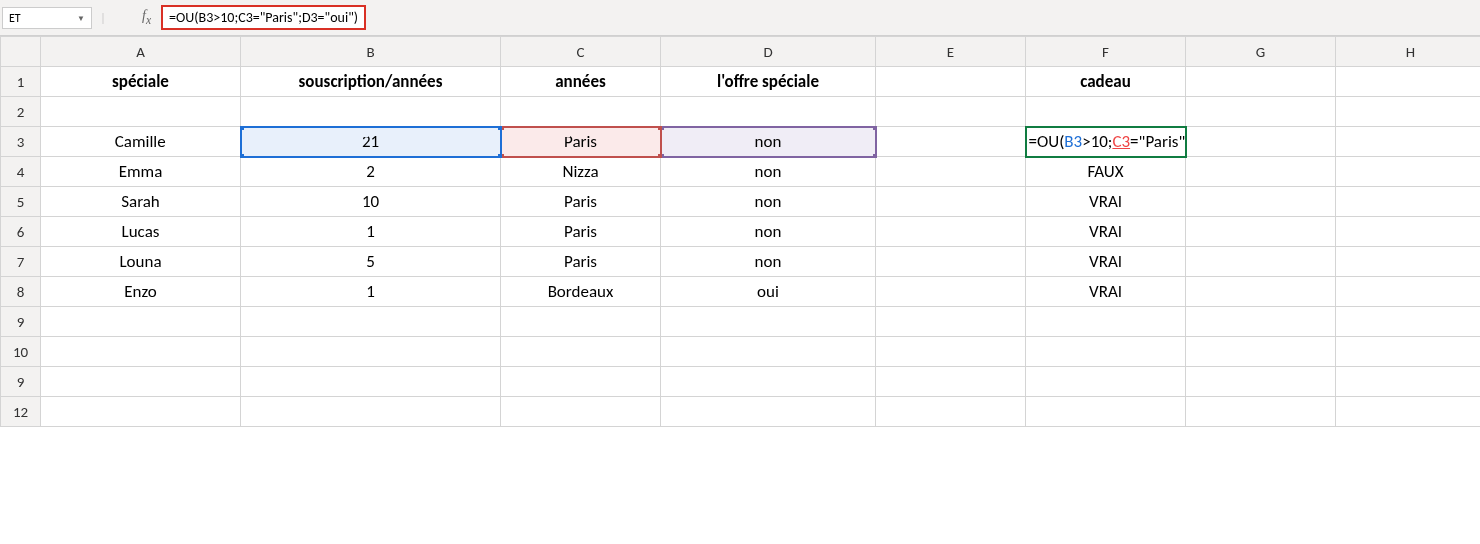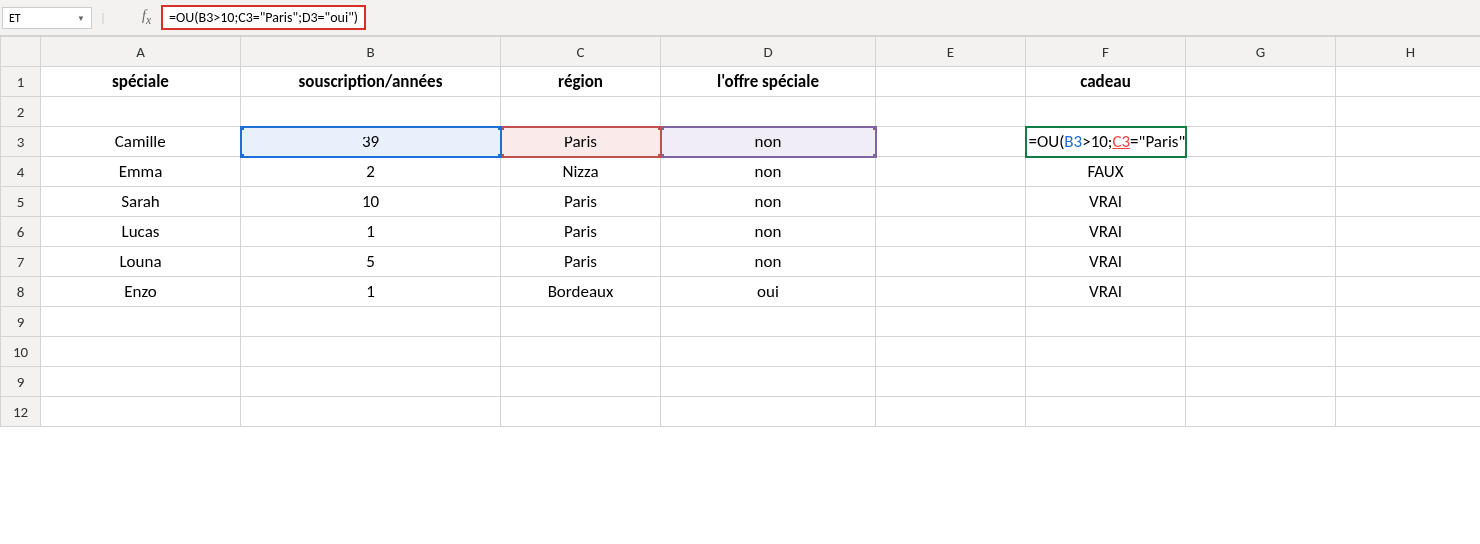--- a/index.html
+++ b/index.html
@@ -151,42 +151,42 @@
     <th>D</th>
     <th>E</th>
     <th>F</th>
     <th>G</th>
     <th>H</th>
   </tr>
   <tr>
     <th class="rowhead">1</th>
     <td class="hdr">spéciale</td>
     <td class="hdr">souscription/années</td>
-    <td class="hdr">région</td>
+    <td class="hdr">années</td>
     <td class="hdr">l'offre spéciale</td>
     <td></td>
     <td class="hdr">cadeau</td>
     <td></td>
     <td></td>
   </tr>
   <tr>
     <th class="rowhead">2</th>
     <td></td>
         <td></td>
         <td></td>
         <td></td>
         <td></td>
         <td></td>
         <td></td>
         <td></td>
   </tr>
   <tr>
     <th class="rowhead">3</th>
     <td class="left">Camille</td>
-    <td class="ref-blue"><span>39</span><span class="sq tl"></span><span class="sq tr"></span><span class="sq bl"></span><span class="sq br"></span></td>
+    <td class="ref-blue"><span>21</span><span class="sq tl"></span><span class="sq tr"></span><span class="sq bl"></span><span class="sq br"></span></td>
     <td class="ref-red"><span>Paris</span><span class="sq tl"></span><span class="sq tr"></span><span class="sq bl"></span><span class="sq br"></span></td>
     <td class="ref-purple"><span>non</span><span class="sq tl"></span><span class="sq tr"></span><span class="sq bl"></span><span class="sq br"></span></td>
     <td></td>
     <td class="active-edit">
       <span class="overflow">
         <span>=OU(</span><span class="t-blue">B3</span><span>&gt;10;</span><span class="t-red">C3</span><span>="Paris";</span>
       </span>
     </td>
     <td></td>
     <td></td>

